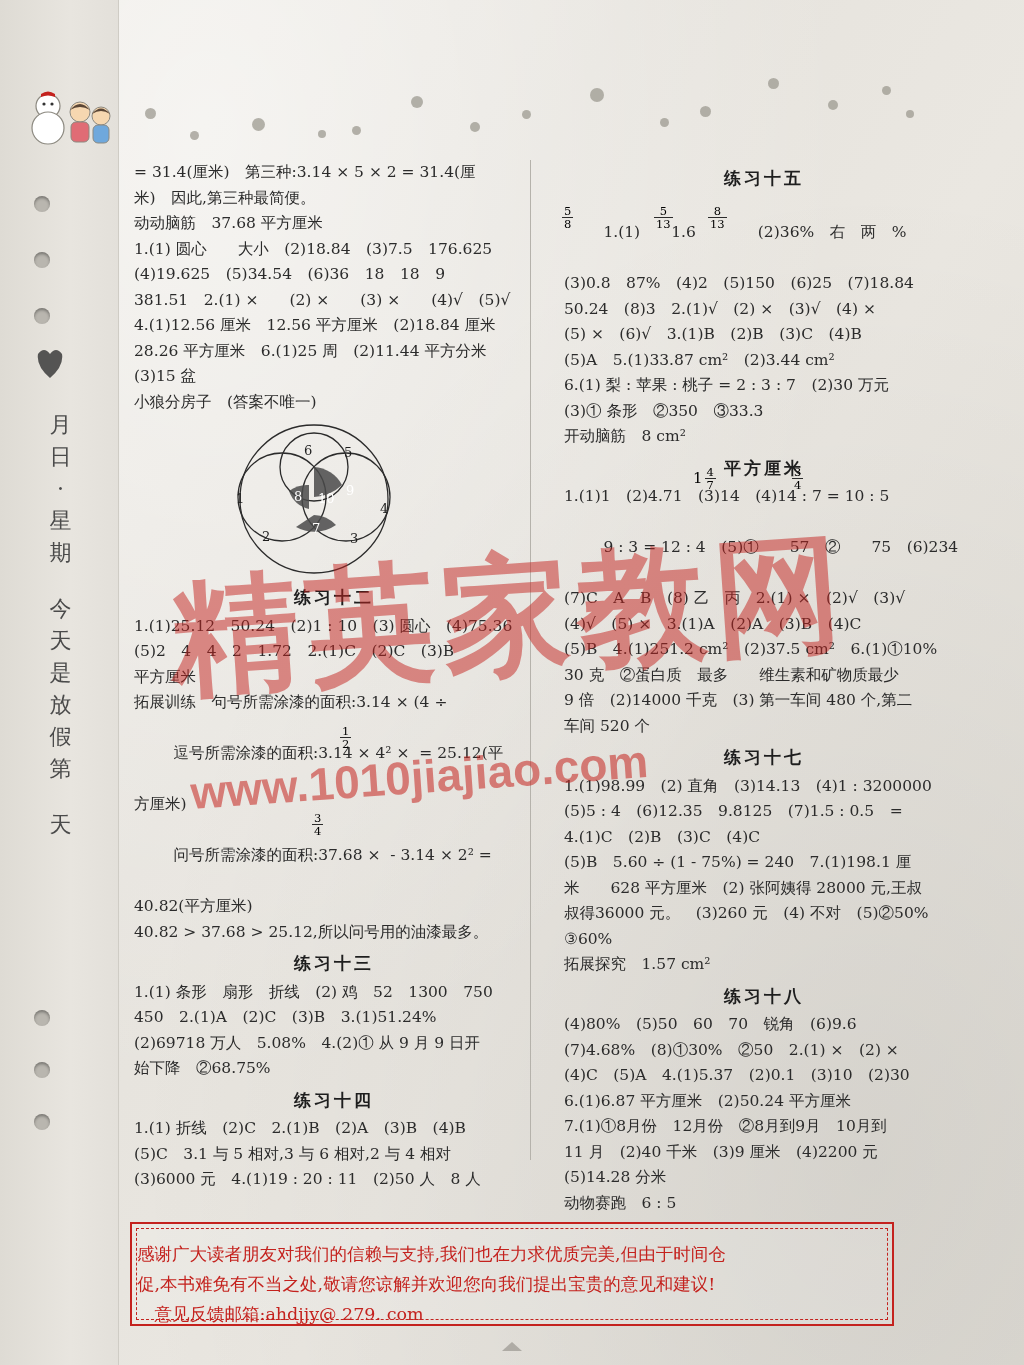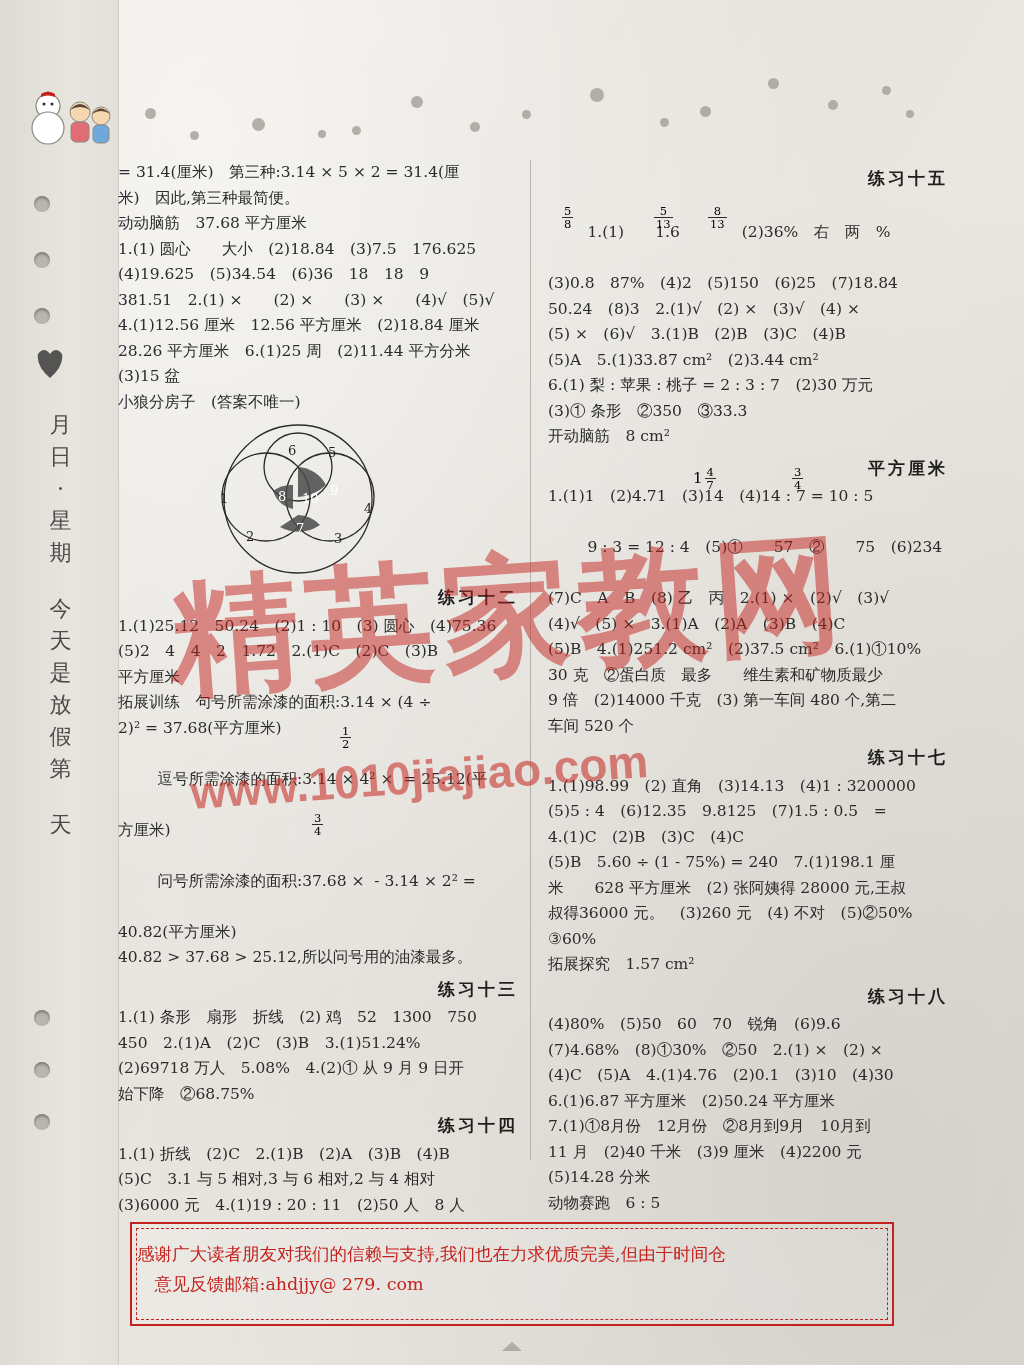--- a/index.html
+++ b/index.html
@@ -48,30 +48,30 @@
   .vertical-text div{margin-bottom:2px;}
   .flower{
     position:absolute;left:30px;top:348px;width:40px;height:36px;
   }
   
   .content{
     position:absolute;left:118px;top:160px;width:880px;height:1040px;
   }
   .col{
     position:absolute;top:0;width:400px;
-    font-size:15.5px;line-height:25.5px;color:#2b2b2b;
+    font-size:15.5px;line-height:25.5px;color:#2b2b2b;margin-left:16px;
   }
   .col.left{left:0;}
   .col.right{left:430px;}
   .divider{
     position:absolute;left:412px;top:0;width:1px;height:1000px;
     background:#b5b2ab;
   }
   .h{
-    text-align:right;font-size:17px;font-weight:bold;letter-spacing:3px;
+    text-align:center;font-size:17px;font-weight:bold;letter-spacing:3px;
     margin:6px 0 3px 0;color:#1e1e1e;
   }
   .ln{white-space:pre-wrap;}
   .frac{
     display:inline-block;vertical-align:middle;text-align:center;
     font-size:11.5px;line-height:12px;margin:0 2px;
   }
   .frac .num{display:block;border-bottom:1px solid #2b2b2b;padding:0 2px;}
   .frac .den{display:block;padding:0 2px;}
   
@@ -216,21 +216,20 @@
           <text x="118" y="114" font-size="13" fill="#ffffff" font-family="DejaVu Serif, serif">7</text>
           <text x="156" y="124" font-size="13" fill="#1e1e1e" font-family="DejaVu Serif, serif">3</text>
         </svg>
       </div>
 
       <div class="h">练习十二</div>
       <div class="ln">1.(1)25.12　50.24　(2)1 : 10　(3) 圆心　(4)75.36</div>
       <div class="ln">(5)2　4　4　2　1.72　2.(1)C　(2)C　(3)B</div>
       <div class="ln">平方厘米</div>
       <div class="ln">拓展训练　句号所需涂漆的面积:3.14 × (4 ÷</div>
-      <div class="ln">2)² = 37.68(平方厘米)</div>
       <div class="ln">
         <span>逗号所需涂漆的面积:3.14 × 4² ×  = 25.12(平</span>
       </div>
       <div class="ln">方厘米)</div>
       <div class="ln">
         <span>问号所需涂漆的面积:37.68 ×  - 3.14 × 2² =</span>
       </div>
       <div class="ln">40.82(平方厘米)</div>
       <div class="ln">40.82 &gt; 37.68 &gt; 25.12,所以问号用的油漆最多。</div>
 
@@ -277,21 +276,21 @@
       <div class="ln">4.(1)C　(2)B　(3)C　(4)C</div>
       <div class="ln">(5)B　5.60 ÷ (1 - 75%) = 240　7.(1)198.1 厘</div>
       <div class="ln">米　　628 平方厘米　(2) 张阿姨得 28000 元,王叔</div>
       <div class="ln">叔得36000 元。　(3)260 元　(4) 不对　(5)②50%</div>
       <div class="ln">③60%</div>
       <div class="ln">拓展探究　1.57 cm²</div>
 
       <div class="h">练习十八</div>
       <div class="ln">(4)80%　(5)50　60　70　锐角　(6)9.6</div>
       <div class="ln">(7)4.68%　(8)①30%　②50　2.(1) ×　(2) ×</div>
-      <div class="ln">(4)C　(5)A　4.(1)4.76　(2)0.1　(3)10　(4)30</div>
+      <div class="ln">(4)C　(5)A　4.(1)5.37　(2)0.1　(3)10　(2)30</div>
       <div class="ln">6.(1)6.87 平方厘米　(2)50.24 平方厘米</div>
       <div class="ln">7.(1)①8月份　12月份　②8月到9月　10月到</div>
       <div class="ln">11 月　(2)40 千米　(3)9 厘米　(4)2200 元</div>
       <div class="ln">(5)14.28 分米</div>
       <div class="ln">动物赛跑　6 : 5</div>
     </div>
   </div>
 
   <div style="position:absolute;left:560px;top:205px;">
     <span class="frac"><span class="num">5</span><span class="den">8</span></span>
@@ -316,18 +315,19 @@
   </div>
 
   <div class="wm">
     <div class="big">精英家教网</div>
     <div class="url">www.1010jiajiao.com</div>
   </div>
 
   <div class="notice">
     <div class="inner">
       <div>感谢广大读者朋友对我们的信赖与支持,我们也在力求优质完美,但由于时间仓</div>
+      <div>促,本书难免有不当之处,敬请您谅解并欢迎您向我们提出宝贵的意见和建议!</div>
       <div>　意见反馈邮箱:ahdjjy@ 279. com</div>
     </div>
   </div>
 
   <div class="footer-arrow"></div>
 </div>
 
 </body></html>

